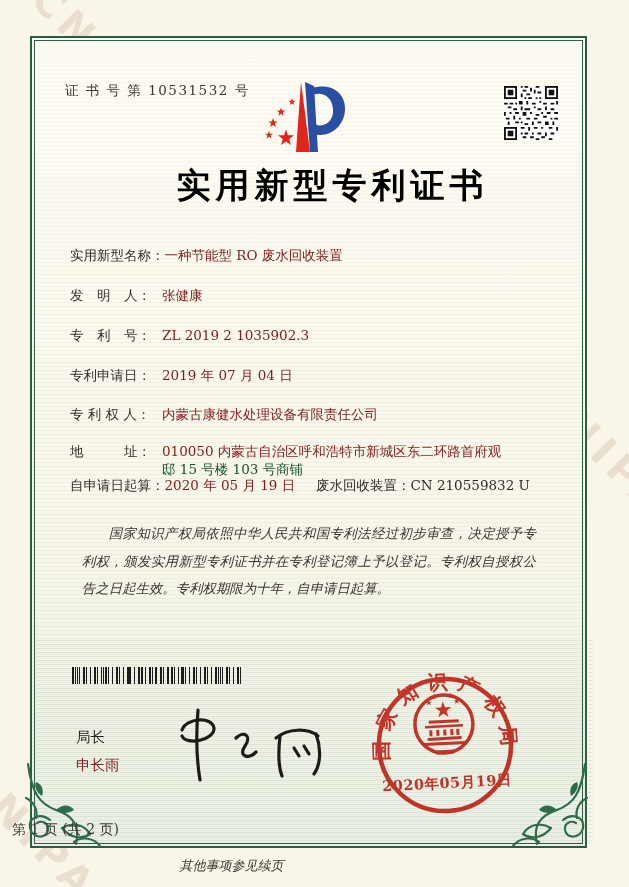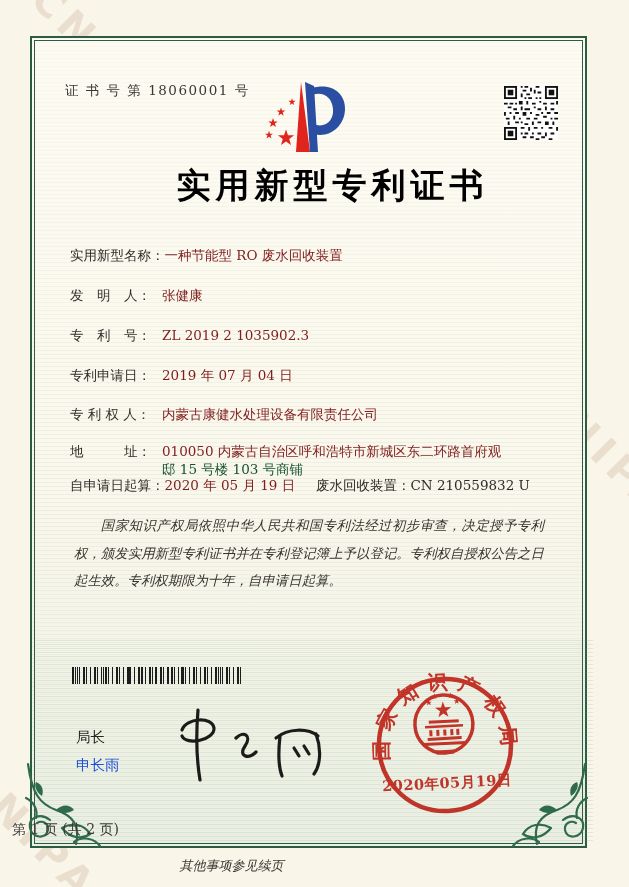--- a/index.html
+++ b/index.html
@@ -37,29 +37,29 @@
   .title{position:absolute;left:30px;width:605px;top:163px;text-align:center;
          font-size:34px;font-weight:bold;letter-spacing:5px;color:#000000}
   .row{position:absolute;left:70px;font-size:13.5px;color:#33302c;white-space:nowrap}
   .row .lab{display:inline-block;min-width:92px;color:#33302c}
   .row .val{color:#7f1d1d}
   .addr2{position:absolute;left:162px;font-size:13.5px;color:#14532d}
   .grant{position:absolute;left:316px;font-size:13.5px;white-space:nowrap}
   .legal{position:absolute;left:70px;top:508px;width:478px;
          font-size:13.4px;line-height:27.5px;text-align:justify;
          font-style:italic;color:#37332e}
-  .legal p{margin:4px;text-indent:2em}
+  .legal p{margin:12px;text-indent:2em}
   .barcode{
     position:absolute;left:72px;top:667px;width:170px;height:17px;
     background:
       repeating-linear-gradient(90deg,#1d1d1d 0 2px,transparent 2px 3px,#1d1d1d 3px 4px,transparent 4px 7px,#1d1d1d 7px 8px,transparent 8px 11px),
       repeating-linear-gradient(90deg,transparent 0 5px,#1d1d1d 5px 6px,transparent 6px 13px);
   }
   .sig-title{position:absolute;left:76px;top:728px;font-size:14.5px;color:#26231f}
-  .sig-name{position:absolute;left:76px;top:756px;font-size:14.5px;color:#1d4ed8}
+  .sig-name{position:absolute;left:76px;top:756px;font-size:14.5px;color:#7f1d1d}
   .signature{position:absolute;left:172px;top:704px}
   .seal{position:absolute;left:372px;top:672px;transform:rotate(-3deg);opacity:.93;mix-blend-mode:multiply}
   .pagenum{position:absolute;left:30px;width:466px;top:821px;text-align:left;font-size:14px;color:#3b3834}
   .pagenum span{position:relative;left:-18px}
   .contnote{position:absolute;left:0;width:517px;top:857px;text-align:center;
             font-size:13px;font-style:italic;color:#3a3632}
   .contnote span{position:relative;left:-27px}
   .flourish{position:absolute;pointer-events:none}
   .logo{position:absolute;left:256px;top:80px}
   .qr{position:absolute;left:504px;top:86px}
@@ -73,21 +73,21 @@
   <span class="wm" style="left:395px;top:70px">CNIPA</span>
   <span class="wm" style="left:365px;top:248px">CNIPA</span>
   <span class="wm" style="left:560px;top:375px">CNIPA</span>
   <span class="wm" style="left:150px;top:540px">CNIPA</span>
   <span class="wm" style="left:255px;top:612px">CNIPA</span>
   <span class="wm" style="left:-12px;top:758px">CNIPA</span>
 
   <div class="frame"></div>
   <div class="waves-bottom"></div>
 
-  <div class="cert-no">证 书 号 第 18060001 号</div>
+  <div class="cert-no">证 书 号 第 10531532 号</div>
 
   <svg class="logo" width="92" height="80" viewBox="0 0 92 80">
     <polygon points="45,2 54,72 40,72" fill="#e0261c"></polygon>
     <polygon points="49,2 58,6 62,72 54,72" fill="#2a4fa2"></polygon>
     <path d="M56,8 C76,2 90,14 89,30 C88,48 72,58 58,54 L57,44 C70,49 78,40 77,29 C76,16 66,11 56,15 Z" fill="#2a4fa2"></path>
     <g fill="#e0261c">
       <polygon transform="translate(36,22) scale(0.38)" points="0,-10 2.35,-3.24 9.51,-3.09 3.8,1.24 5.88,8.09 0,4 -5.88,8.09 -3.8,1.24 -9.51,-3.09 -2.35,-3.24"></polygon>
       <polygon transform="translate(25,32) scale(0.45)" points="0,-10 2.35,-3.24 9.51,-3.09 3.8,1.24 5.88,8.09 0,4 -5.88,8.09 -3.8,1.24 -9.51,-3.09 -2.35,-3.24"></polygon>
       <polygon transform="translate(17,43) scale(0.5)" points="0,-10 2.35,-3.24 9.51,-3.09 3.8,1.24 5.88,8.09 0,4 -5.88,8.09 -3.8,1.24 -9.51,-3.09 -2.35,-3.24"></polygon>
       <polygon transform="translate(13,55) scale(0.42)" points="0,-10 2.35,-3.24 9.51,-3.09 3.8,1.24 5.88,8.09 0,4 -5.88,8.09 -3.8,1.24 -9.51,-3.09 -2.35,-3.24"></polygon>

